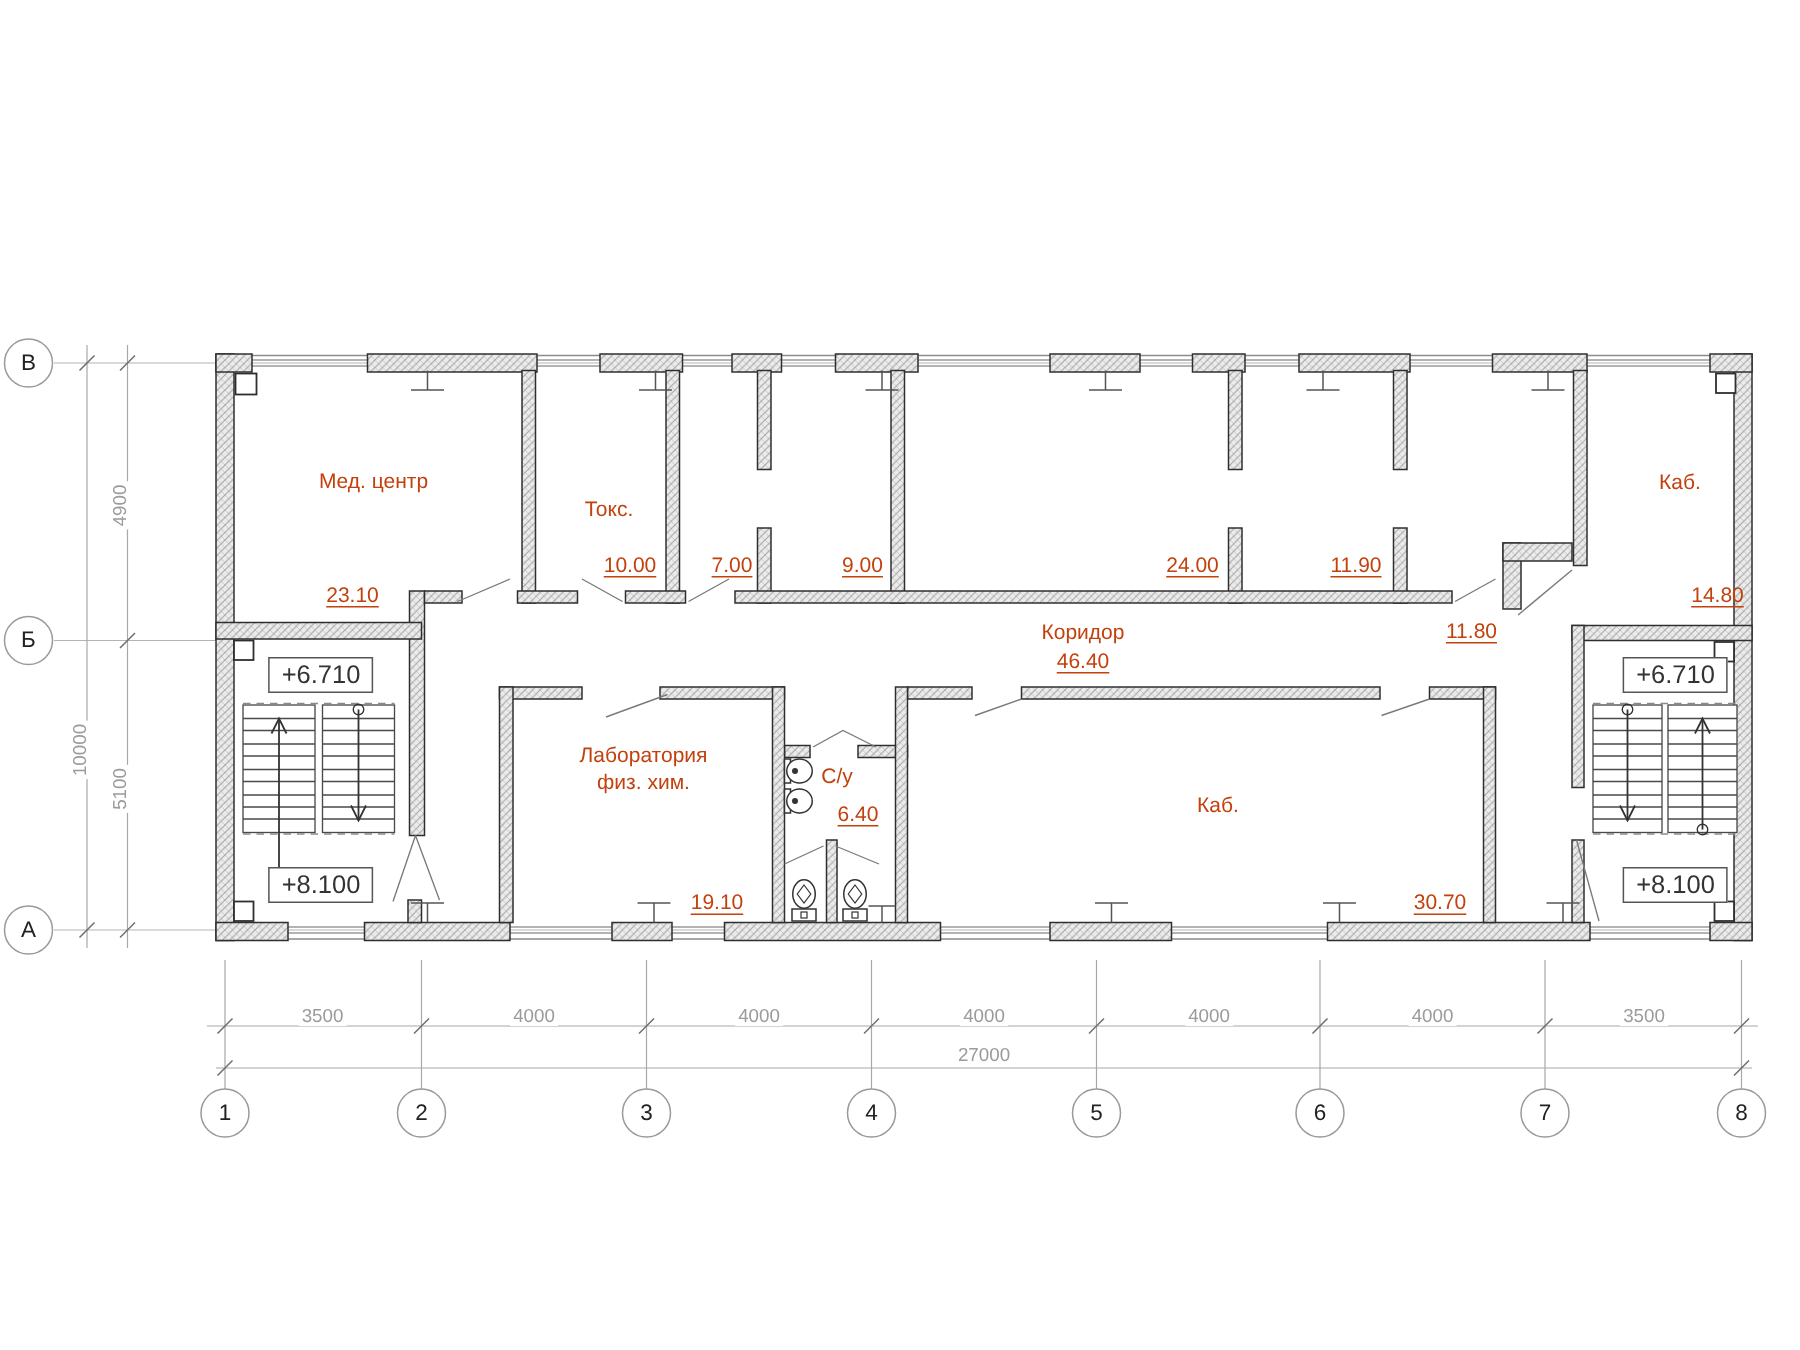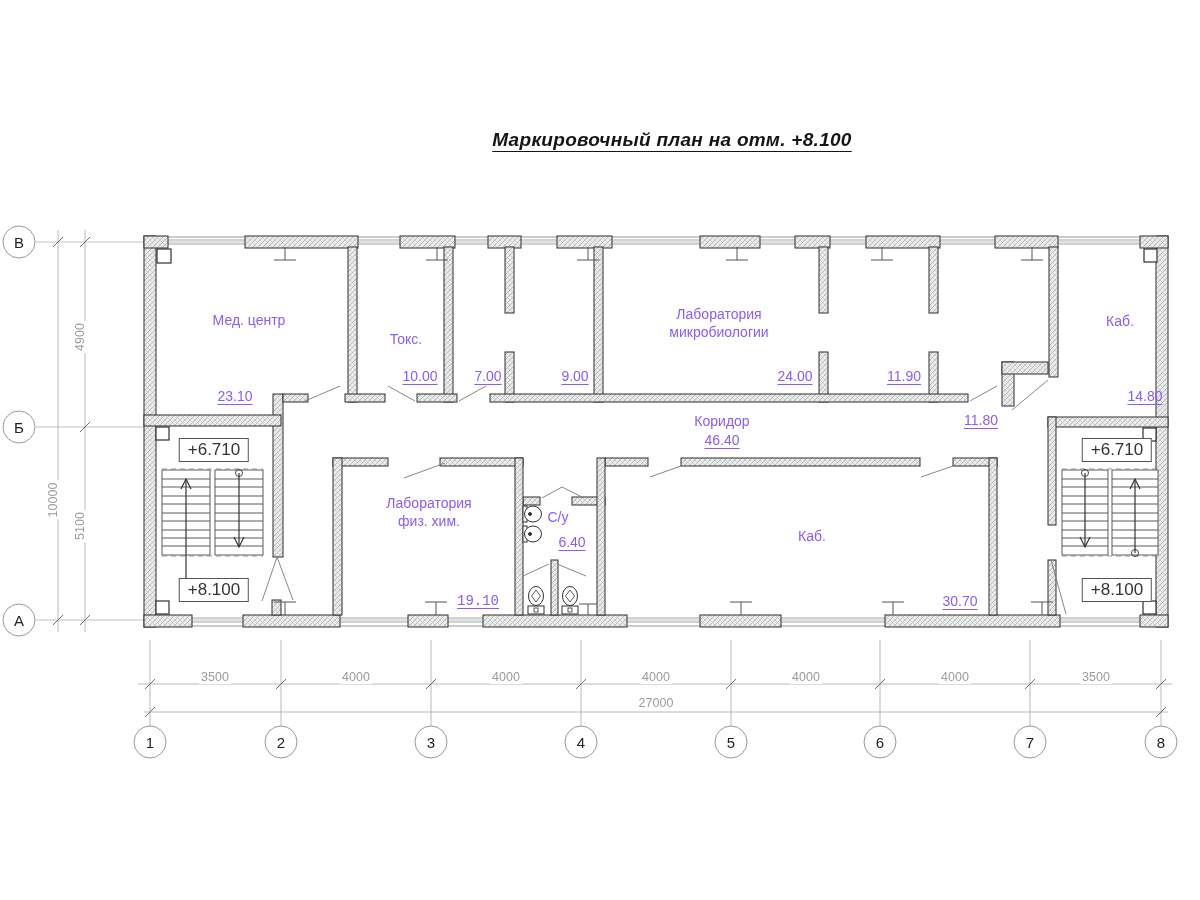--- a/index.html
+++ b/index.html
@@ -1,20 +1,20 @@
 <!DOCTYPE html>
 <html><head>
 <meta charset="utf-8">
 <style>
   html,body{margin:0;padding:0;background:#fff;}
   .sheet{position:relative;width:1200px;height:900px;background:#ffffff;overflow:hidden;
          font-family:"Liberation Sans",sans-serif;}
   svg{position:absolute;left:0;top:0;}
   .lbl{position:absolute;transform:translate(-50%,-50%);white-space:nowrap;
-       font-size:14px;color:#8b5cf6;}
+       font-size:14px;color:#c2410c;}
   .rm2{white-space:normal;text-align:center;line-height:1.3;}
   .area{text-decoration:underline;text-underline-offset:3px;}
   .dim{font-size:12.5px;color:#9b9b9b;background:#fff;padding:0 2px;}
   .vdim{transform:translate(-50%,-50%) rotate(-90deg);}
   .elev{border:1px solid #555;padding:1px 8px;font-size:17px;background:#fff;color:#333;}
   .axl{font-size:15px;color:#222;}
   .title{position:absolute;transform:translate(-50%,-50%);font-size:19px;font-style:italic;
          font-weight:700;color:#151515;text-decoration:underline;text-underline-offset:5px;
          white-space:nowrap;letter-spacing:.3px;}
 </style>
@@ -222,41 +222,39 @@
         <circle cx="281" cy="742" r="16"></circle>
         <circle cx="431" cy="742" r="16"></circle>
       <circle cx="581" cy="742" r="16"></circle>
         <circle cx="731" cy="742" r="16"></circle>
         <circle cx="880" cy="742" r="16"></circle>
       <circle cx="1030" cy="742" r="16"></circle>
         <circle cx="1161" cy="742" r="16"></circle>
     </g>
   </svg>
 
-  <div class="title" style="left:672px;top:140px;">Маркировочный план на отм. +8.100</div>
 
   <div class="lbl" style="left:249px;top:320px;">Мед. центр</div>
   <div class="lbl" style="left:406px;top:321px;margin-top:18px;">Токс.</div>
-  <div class="lbl rm2" style="left:719px;top:323px;width:125px;">Лаборатория микробиологии</div>
   <div class="lbl" style="left:1120px;top:321px;">Каб.</div>
   <div class="lbl" style="left:722px;top:421px;">Коридор</div>
   <div class="lbl rm2" style="left:429px;top:512px;width:110px;">Лаборатория физ. хим.</div>
   <div class="lbl" style="left:558px;top:517px;">С/у</div>
   <div class="lbl" style="left:812px;top:536px;">Каб.</div>
 
   <div class="lbl area" style="left:235px;top:396px;">23.10</div>
   <div class="lbl area" style="left:420px;top:376px;">10.00</div>
   <div class="lbl area" style="left:488px;top:376px;">7.00</div>
   <div class="lbl area" style="left:575px;top:376px;">9.00</div>
   <div class="lbl area" style="left:795px;top:376px;">24.00</div>
   <div class="lbl area" style="left:904px;top:376px;">11.90</div>
   <div class="lbl area" style="left:981px;top:376px;margin-top:44px;">11.80</div>
   <div class="lbl area" style="left:1145px;top:396px;">14.80</div>
   <div class="lbl area" style="left:722px;top:440px;">46.40</div>
-  <div class="lbl area" style="left:478px;top:601px;font-family:Liberation Mono, monospace;">19.10</div>
+  <div class="lbl area" style="left:478px;top:601px;">19.10</div>
   <div class="lbl area" style="left:572px;top:542px;">6.40</div>
   <div class="lbl area" style="left:960px;top:601px;">30.70</div>
 
   <div class="lbl elev" style="left:214px;top:450px;">+6.710</div>
   <div class="lbl elev" style="left:214px;top:590px;">+8.100</div>
   <div class="lbl elev" style="left:1117px;top:450px;">+6.710</div>
   <div class="lbl elev" style="left:1117px;top:590px;">+8.100</div>
 
   <div class="lbl dim" style="left:215px;top:677px;">3500</div>
   <div class="lbl dim" style="left:356px;top:677px;">4000</div>

